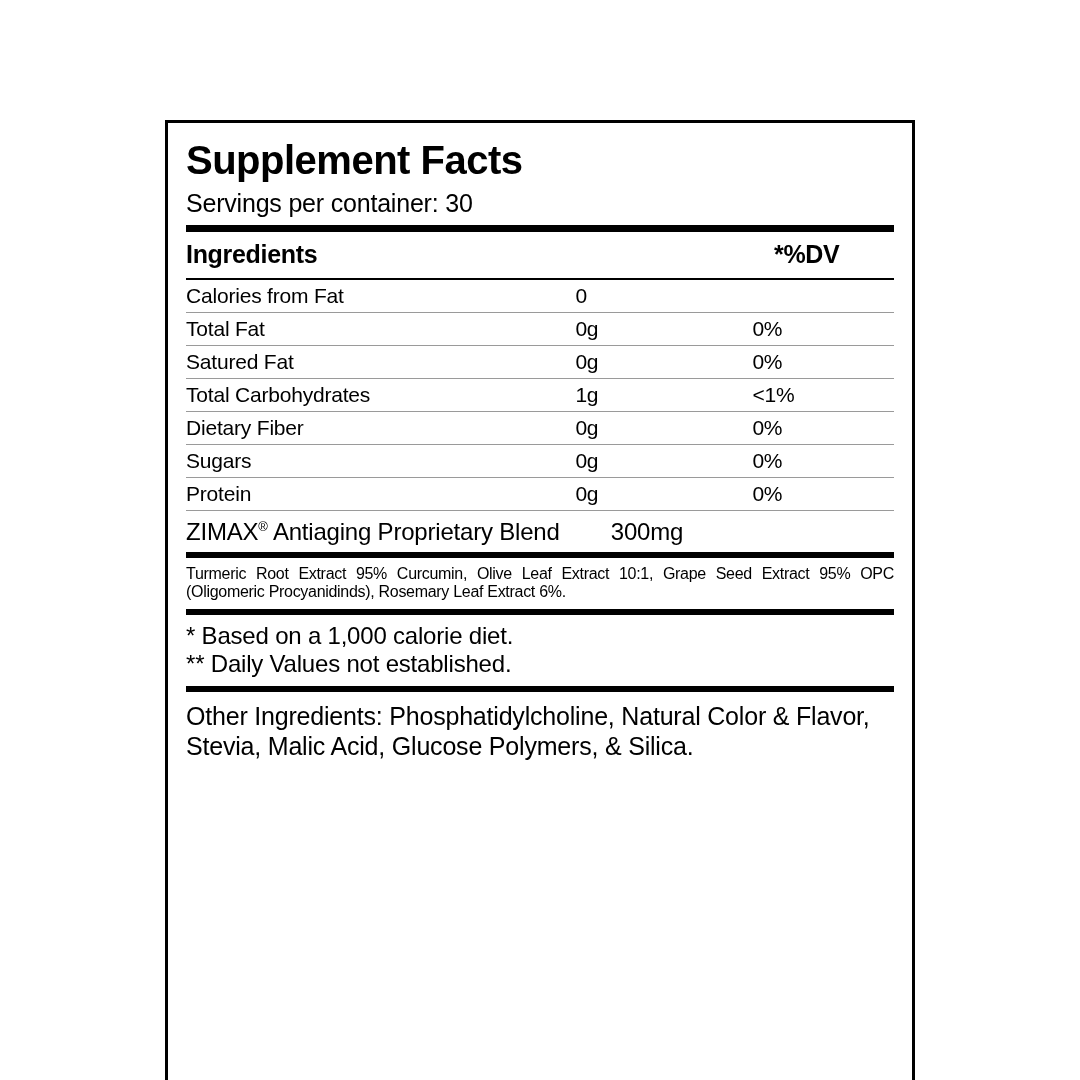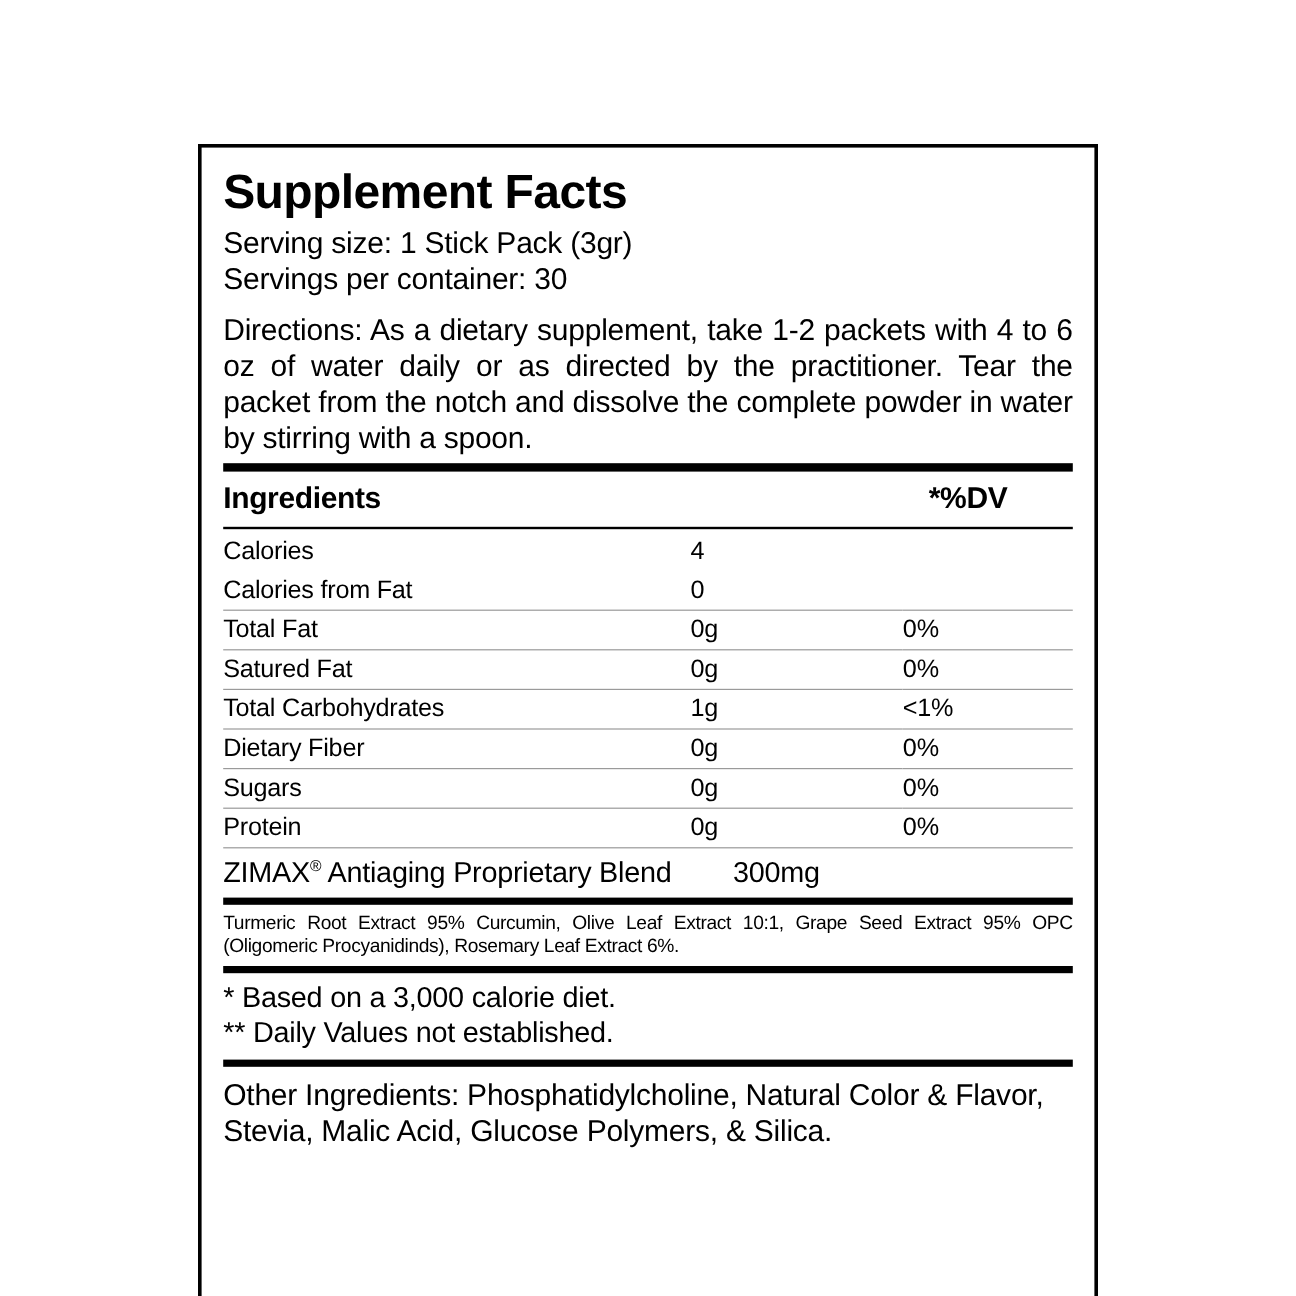--- a/index.html
+++ b/index.html
@@ -141,41 +141,34 @@
   }
 </style>
 </head>
 <body>
 
 <div class="panel">
   <div class="inner">
 
     <div class="title">Supplement Facts</div>
 
-    <div class="serving-line">Serving size: 1 Stick Pack (3gr)</div>
     <div class="serving-line">Servings per container: 30</div>
 
-    <div class="directions">Directions: As a dietary supplement, take 1-2 packets with 4 to 6 oz of water daily or as directed by the practitioner. Tear the packet from the notch and dissolve the complete powder in water by stirring with a spoon.</div>
 
     <div class="rule-thick"></div>
 
     <div class="head-row">
       <div class="c1">Ingredients</div>
       <div class="c3">*%DV</div>
     </div>
 
     <div class="rule-thin"></div>
 
     <table class="facts">
       <tbody>
-        <tr class="first">
-          <td class="name">Calories</td>
-          <td class="amt">4</td>
-          <td class="dv"></td>
-        </tr>
         <tr class="nohair">
           <td class="name">Calories from Fat</td>
           <td class="amt">0</td>
           <td class="dv"></td>
         </tr>
         <tr class="hairline">
           <td class="name">Total Fat</td>
           <td class="amt">0g</td>
           <td class="dv">0%</td>
         </tr>
@@ -212,21 +205,21 @@
       <div class="bamt">300mg</div>
     </div>
 
     <div class="rule-thick-sm"></div>
 
     <div class="blend-desc">Turmeric Root Extract 95% Curcumin, Olive Leaf Extract 10:1, Grape Seed Extract 95% OPC (Oligomeric Procyanidinds), Rosemary Leaf Extract 6%.</div>
 
     <div class="rule-thick-sm"></div>
 
     <div class="footnotes">
-      <div>* Based on a 3,000 calorie diet.</div>
+      <div>* Based on a 1,000 calorie diet.</div>
       <div>** Daily Values not established.</div>
     </div>
 
     <div class="rule-thick-sm"></div>
 
     <div class="other">Other Ingredients: Phosphatidylcholine, Natural Color &amp; Flavor, Stevia, Malic Acid, Glucose Polymers, &amp; Silica.</div>
 
   </div>
 </div>
 

